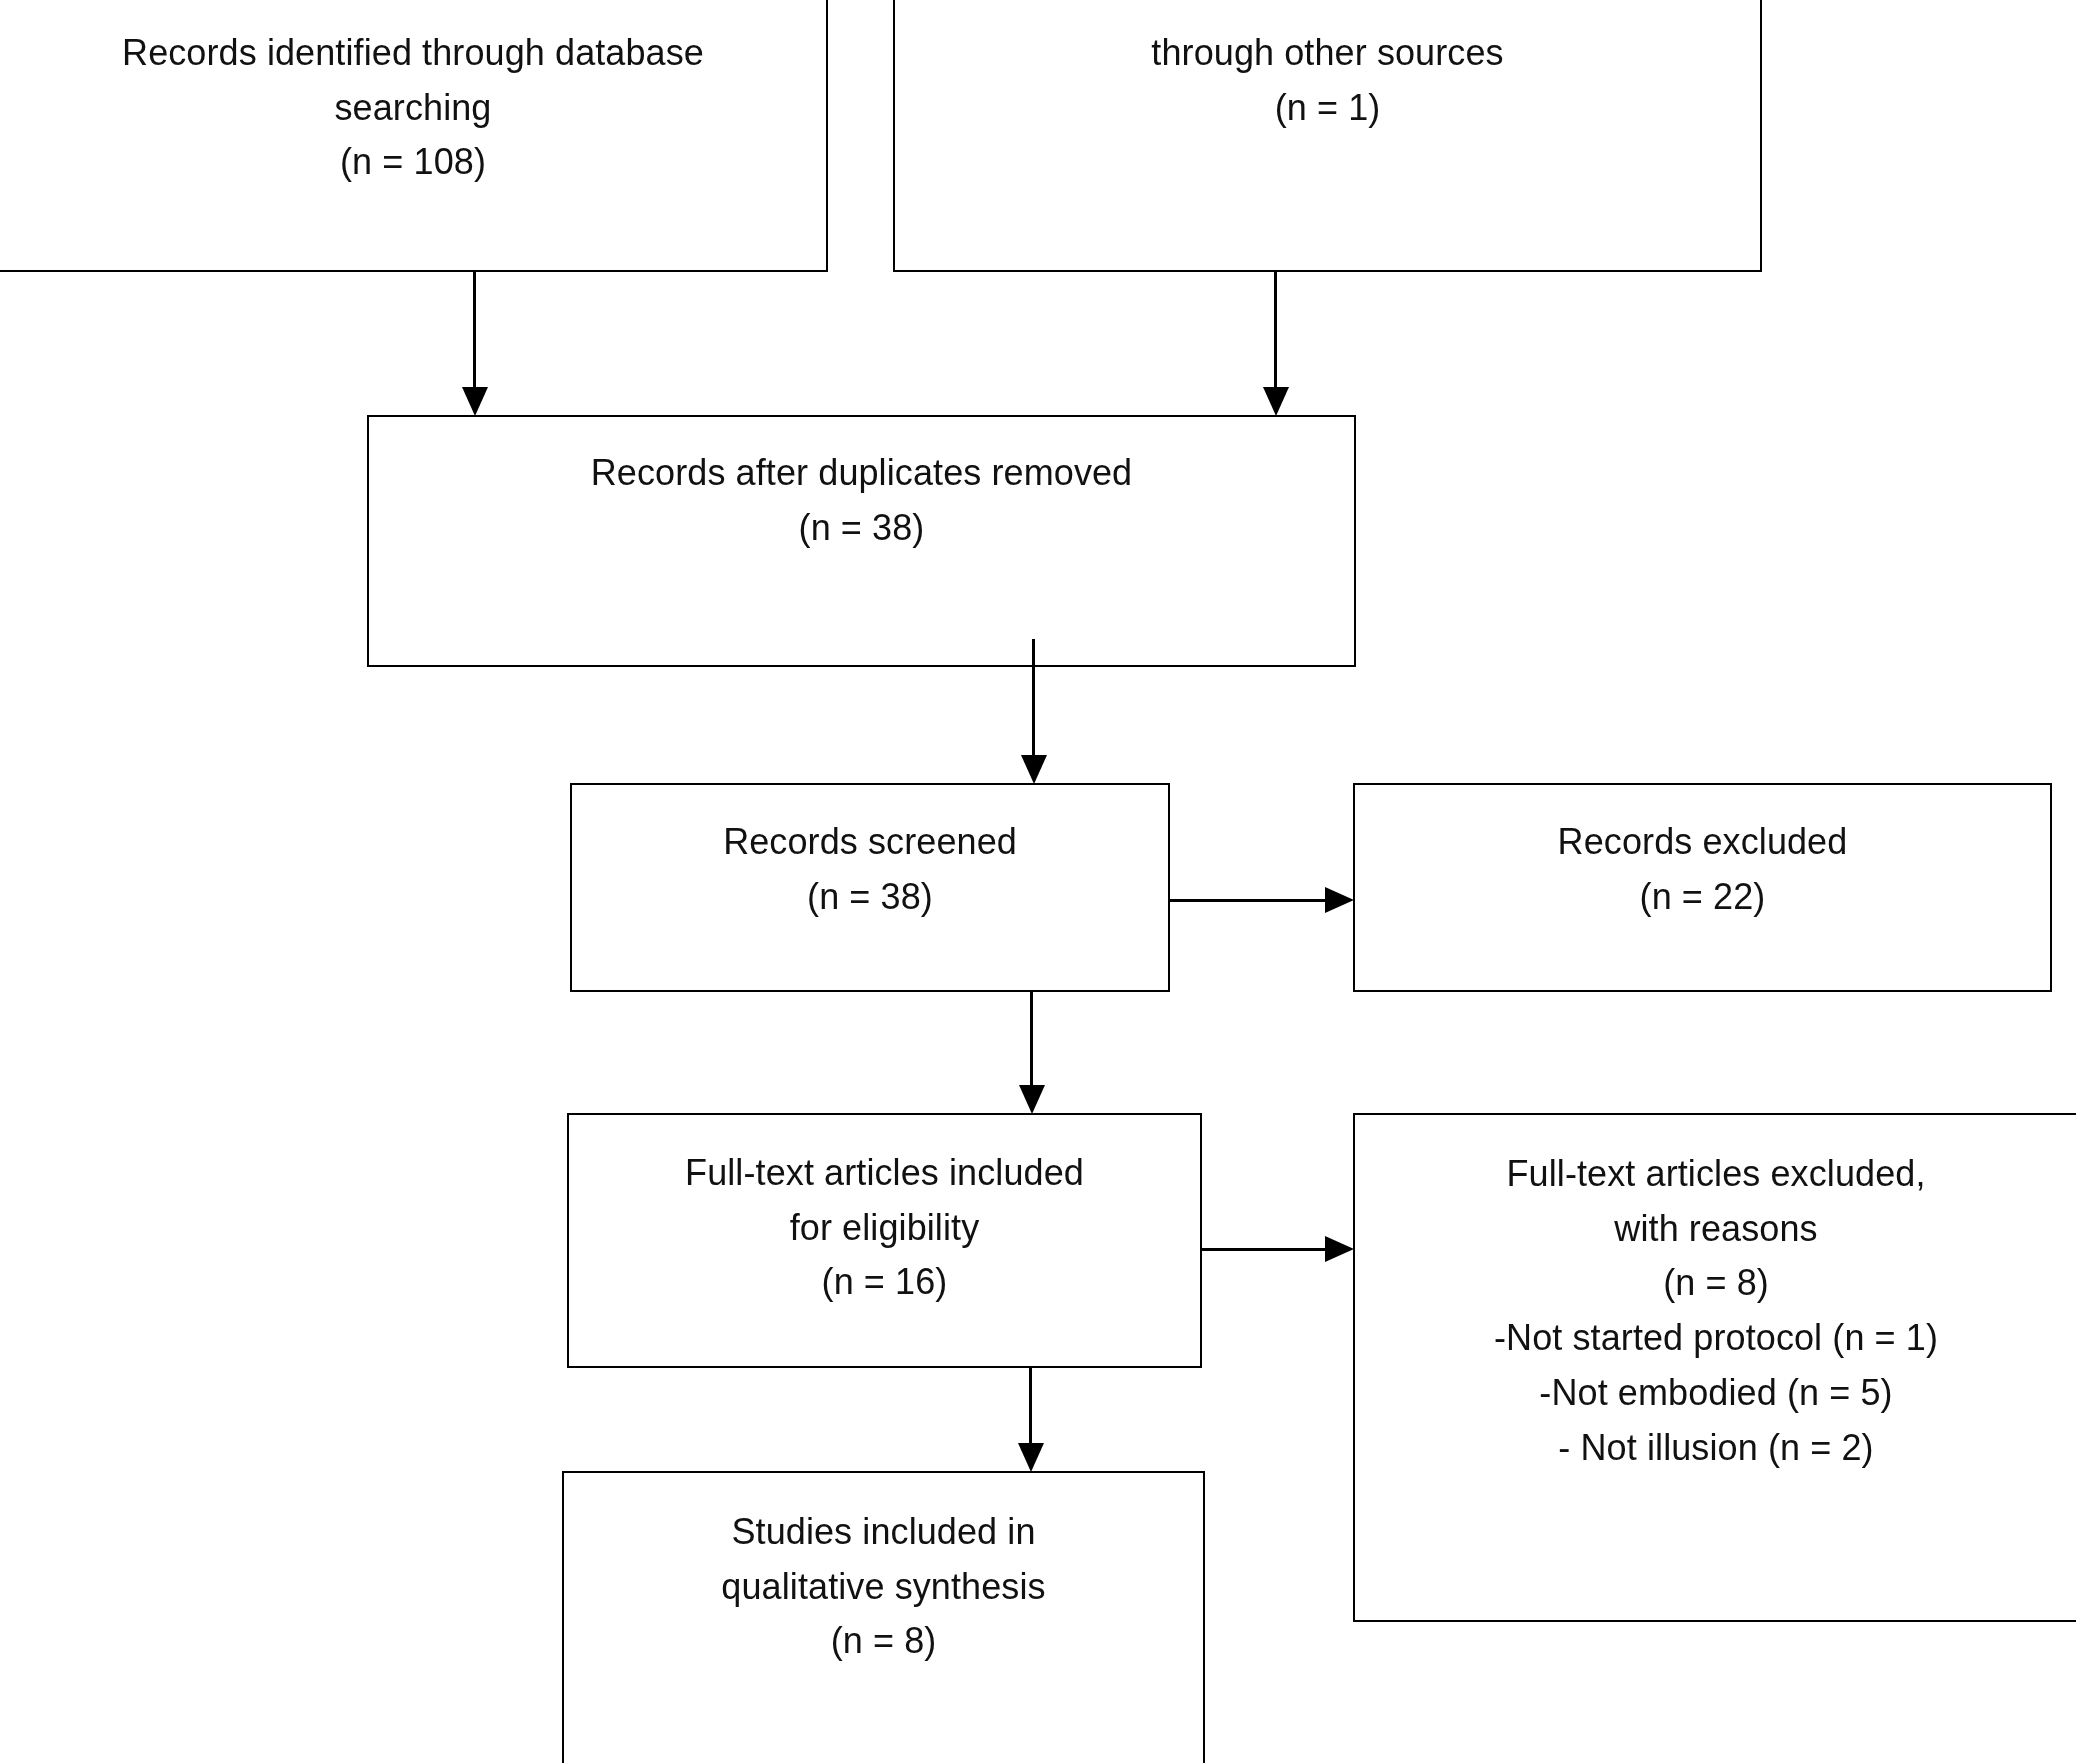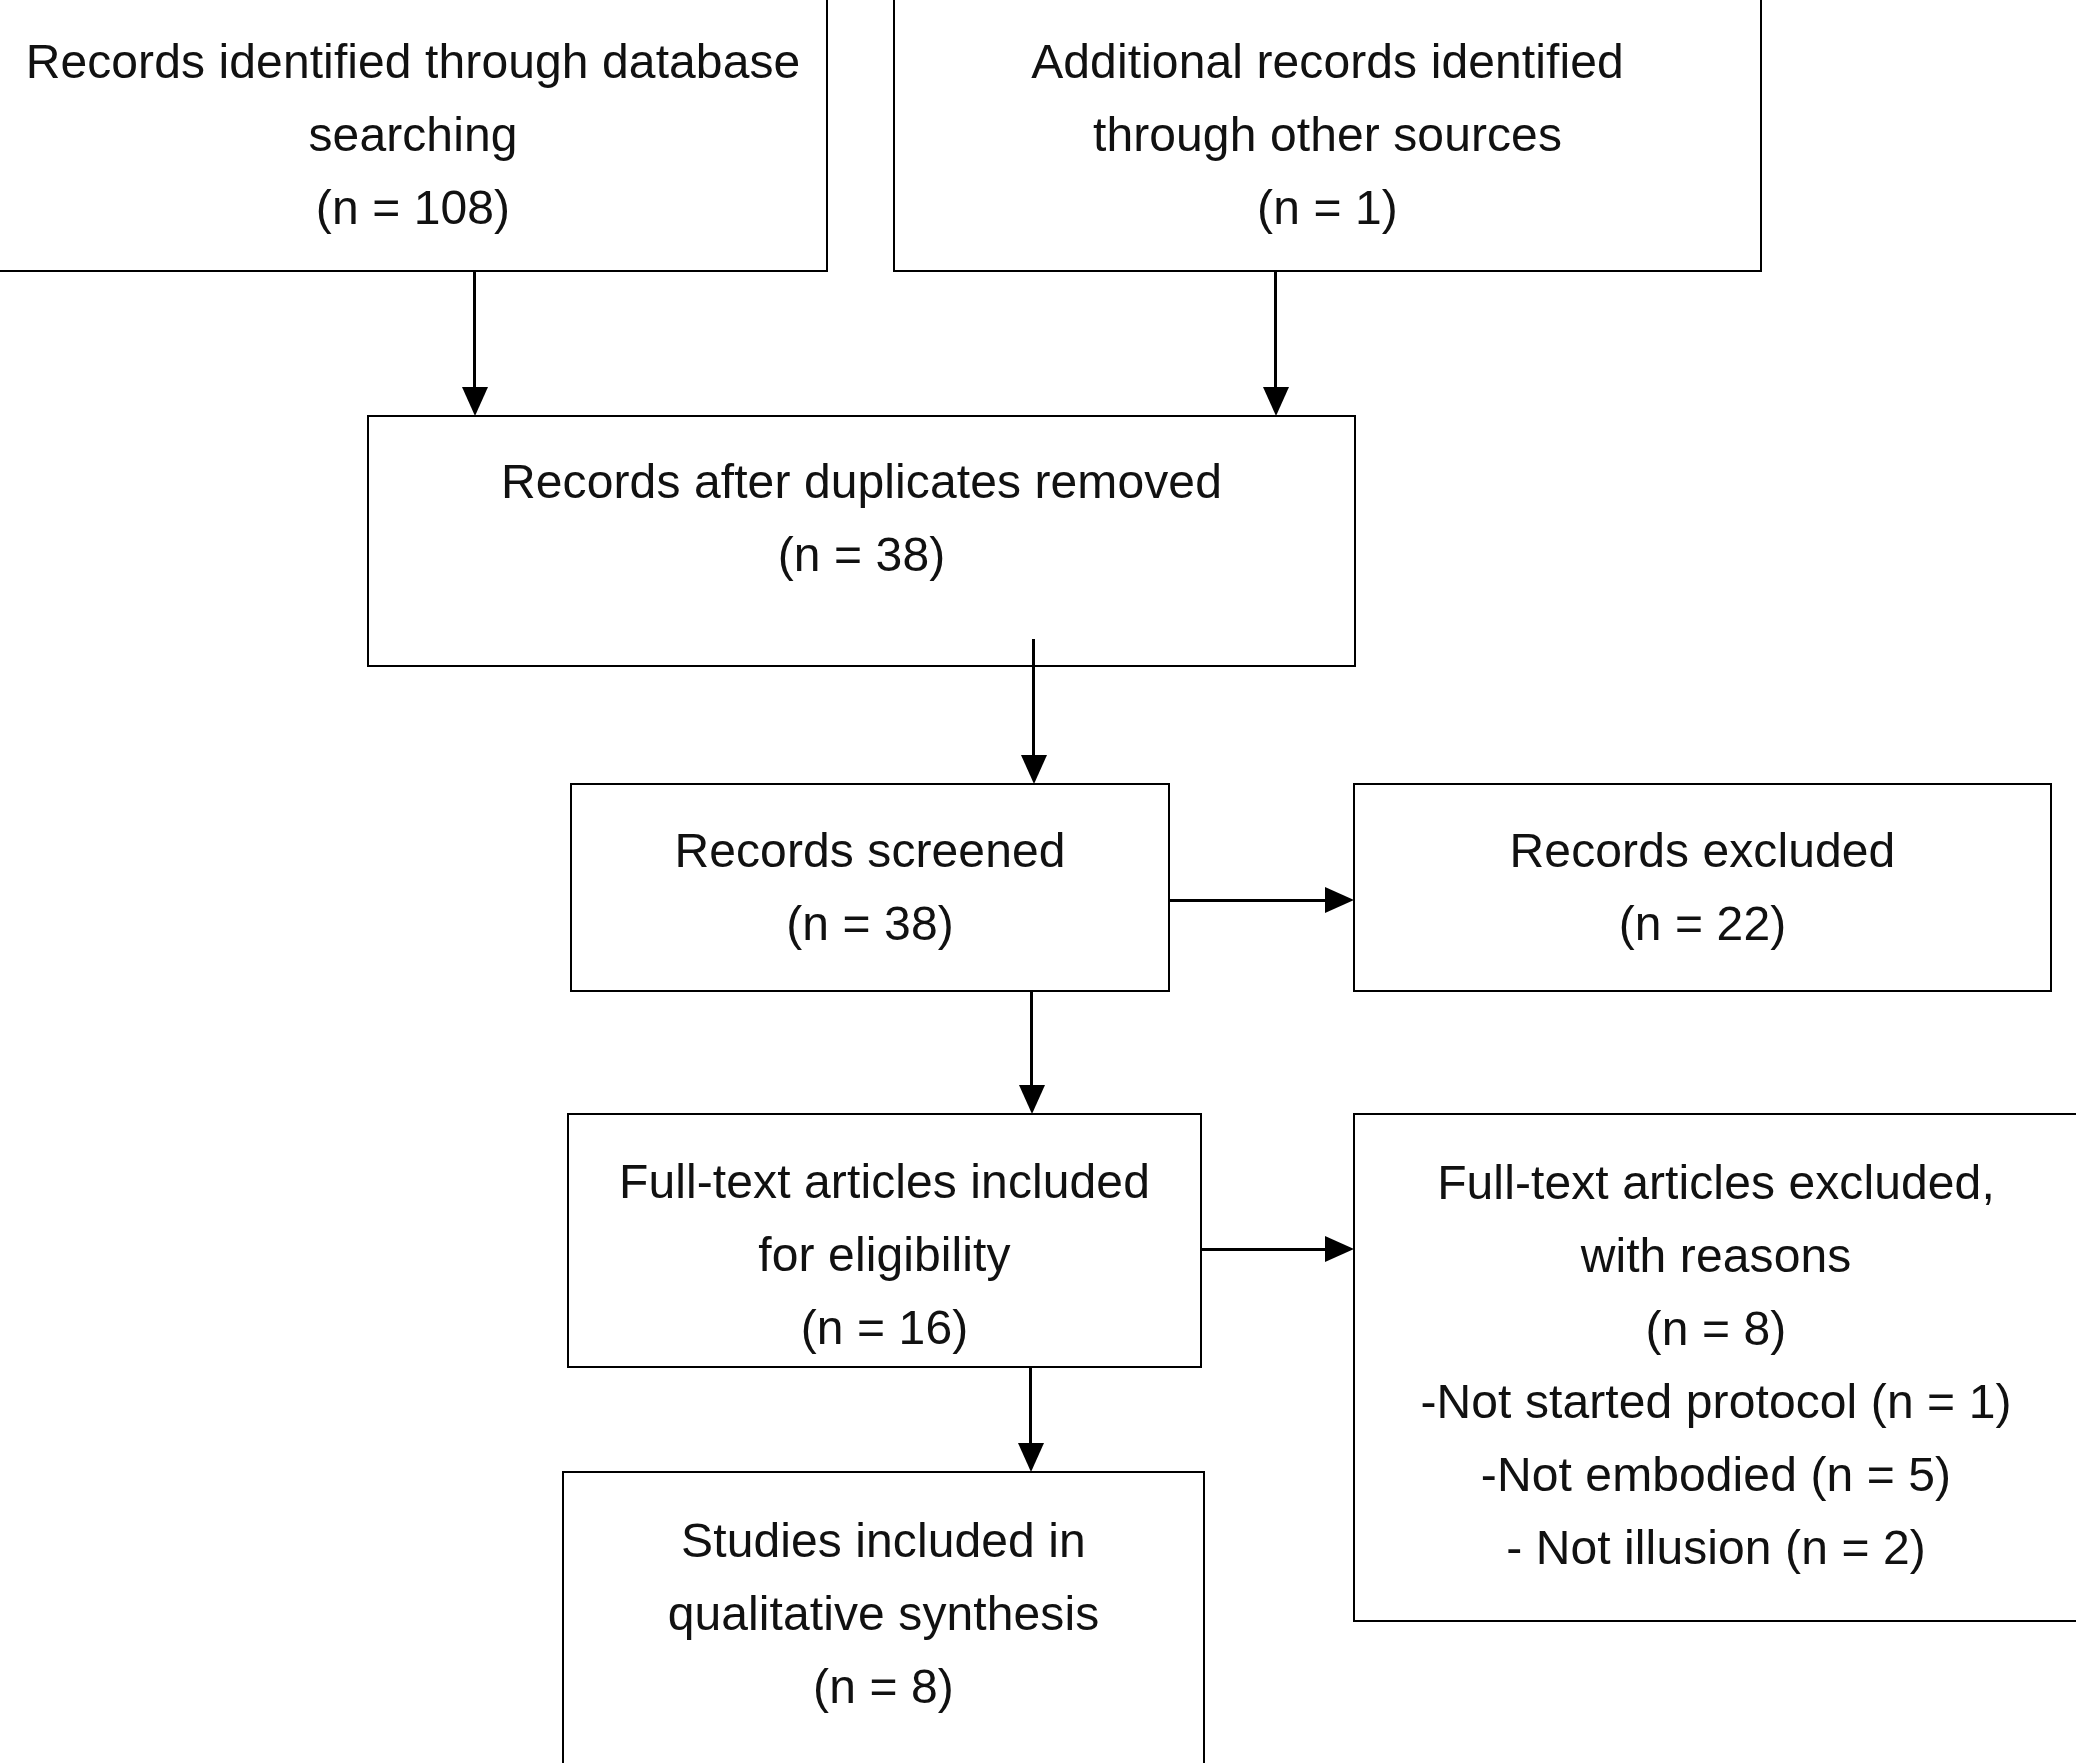--- a/index.html
+++ b/index.html
@@ -18,21 +18,21 @@
   }
   .node {
     position: absolute;
     box-sizing: border-box;
     border: 2.5px solid #000000;
     background: #ffffff;
     display: flex;
     flex-direction: column;
     align-items: center;
     color: #111111;
-    font-size: 48px;
+    font-size: 36px;
     line-height: 1.52;
     text-align: center;
     letter-spacing: 0.1px;
   }
   .node .lines {
     width: 100%;
     padding: 0 11.2px;
     box-sizing: border-box;
   }
   .node .ln {
@@ -95,21 +95,20 @@
   <div class="node" id="node-identified">
     <div class="lines">
       <span class="ln">Records identified through database</span>
       <span class="ln">searching</span>
       <span class="ln">(n = 108)</span>
     </div>
   </div>
 
   <div class="node" id="node-additional">
     <div class="lines">
-      <span class="ln">Additional records identified</span>
       <span class="ln">through other sources</span>
       <span class="ln">(n = 1)</span>
     </div>
   </div>
 
   <div class="node" id="node-duplicates">
     <div class="lines">
       <span class="ln">Records after duplicates removed</span>
       <span class="ln">(n = 38)</span>
     </div>

